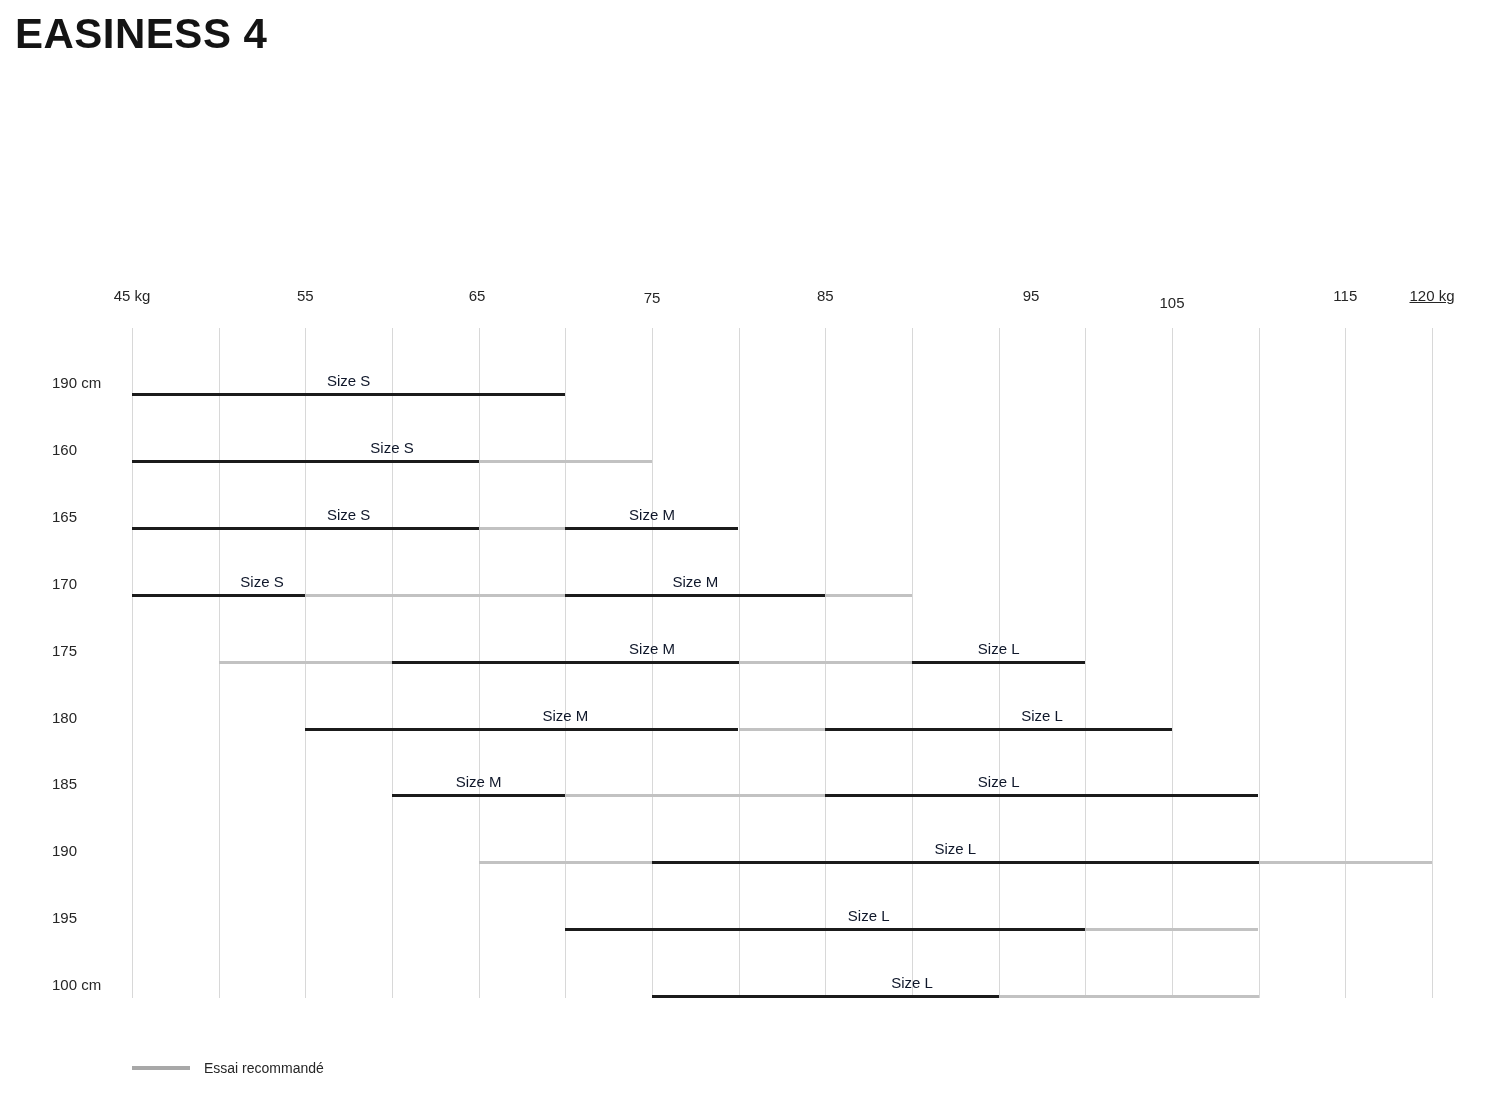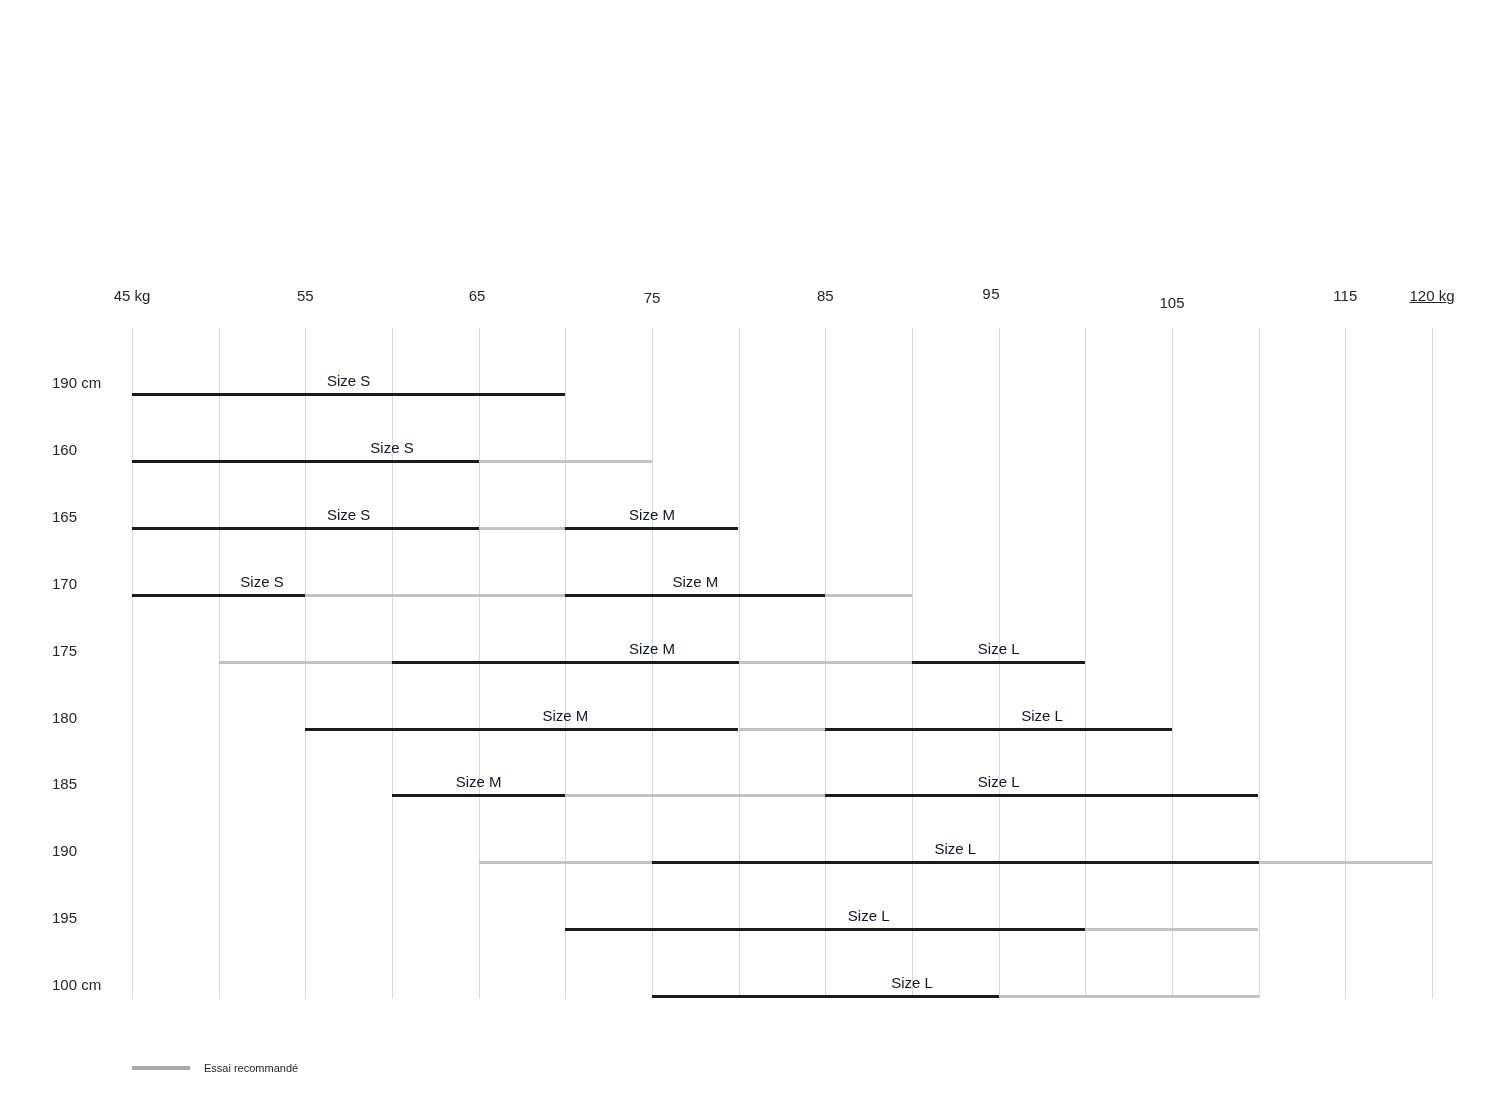--- a/index.html
+++ b/index.html
@@ -38,27 +38,28 @@
     position:absolute;height:18px;line-height:18px;
     font-size:15px;color:#0f172a;text-align:right;transform:translateX(-50%);
     white-space:nowrap;
   }
   .legend{position:absolute;left:0;top:0;width:100%;height:0;}
   .legend-line{
     position:absolute;left:132px;top:1066px;width:58px;height:4px;background:#a8a8a8;
   }
   .legend-text{
     position:absolute;left:204px;top:1059px;height:18px;line-height:18px;
-    font-size:11px;color:#262626;white-space:nowrap;
+    font-size:14px;color:#262626;white-space:nowrap;
   }
 </style>
 </head>
 <body>
 
 <div id="page">
+  <div class="title">EASINESS 4</div>
 
   <div id="chart">
       <div class="gridline" style="left: 132px; top: 328px; height: 670px;"></div>
       <div class="gridline" style="left: 219px; top: 328px; height: 670px;"></div>
       <div class="gridline" style="left: 305px; top: 328px; height: 670px;"></div>
       <div class="gridline" style="left: 392px; top: 328px; height: 670px;"></div>
       <div class="gridline" style="left: 479px; top: 328px; height: 670px;"></div>
       <div class="gridline" style="left: 565px; top: 328px; height: 670px;"></div>
       <div class="gridline" style="left: 652px; top: 328px; height: 670px;"></div>
       <div class="gridline" style="left: 739px; top: 328px; height: 670px;"></div>
@@ -68,21 +69,21 @@
       <div class="gridline" style="left: 1085px; top: 328px; height: 670px;"></div>
       <div class="gridline" style="left: 1172px; top: 328px; height: 670px;"></div>
       <div class="gridline" style="left: 1259px; top: 328px; height: 670px;"></div>
       <div class="gridline" style="left: 1345px; top: 328px; height: 670px;"></div>
       <div class="gridline" style="left: 1432px; top: 328px; height: 670px;"></div>
       <div class="x-tick" style="left: 132px; top: 287px;">45 kg</div>
       <div class="x-tick" style="left: 305.333px; top: 287px;">55</div>
       <div class="x-tick" style="left: 477px; top: 287px;">65</div>
       <div class="x-tick" style="left: 651.999px; top: 289px;">75</div>
       <div class="x-tick" style="left: 825.332px; top: 287px;">85</div>
-      <div class="x-tick" style="left: 991px; top: 287px; font-family: Liberation Mono, monospace;">95</div>
+      <div class="x-tick" style="left: 1031px; top: 287px;">95</div>
       <div class="x-tick" style="left: 1172px; top: 294px;">105</div>
       <div class="x-tick" style="left: 1345.33px; top: 287px;">115</div>
       <div class="x-tick" style="left: 1432px; top: 287px; text-decoration: underline;">120 kg</div>
       <div class="y-label" style="left: 52px; top: 374px;">190 cm</div>
       <div class="seg certified" style="left: 132px; width: 433px; top: 393px;"></div>
       <div class="size-label" style="left: 348.666px; top: 372px;">Size S</div>
       <div class="y-label" style="left: 52px; top: 441px;">160</div>
       <div class="seg certified" style="left: 132px; width: 347px; top: 460px;"></div>
       <div class="seg trial" style="left: 479px; width: 173px; top: 460px;"></div>
       <div class="size-label" style="left: 392px; top: 439px;">Size S</div>

